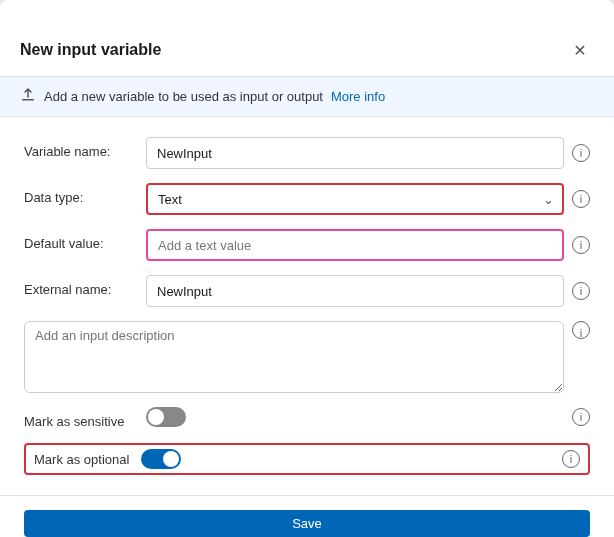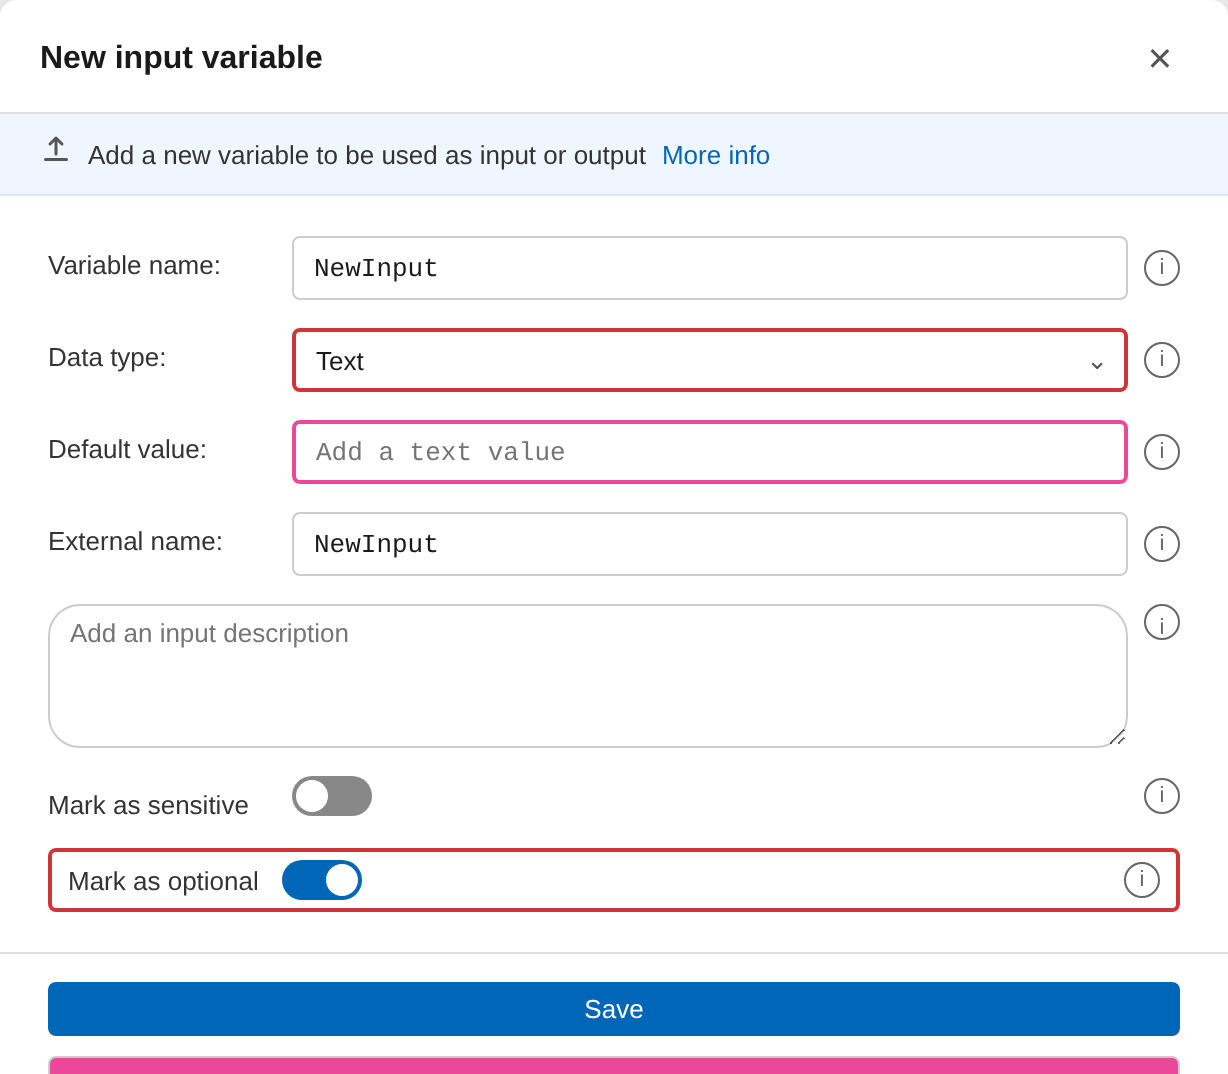--- a/index.html
+++ b/index.html
@@ -19,20 +19,21 @@
       min-height: 537px;
       display: flex;
       flex-direction: column;
     }
     .dialog-header {
       display: flex;
       align-items: center;
       justify-content: space-between;
       padding: 16px 20px 12px 20px;
       border-bottom: 1px solid #e0e0e0;
+      margin-top: 20px;
     }
     .dialog-title {
       font-size: 16px;
       font-weight: 600;
       color: #1a1a1a;
     }
     .close-btn {
       background: none;
       border: none;
       cursor: pointer;
@@ -93,21 +94,20 @@
     .form-input {
       flex: 1;
       height: 32px;
       padding: 4px 10px;
       border: 1px solid #ccc;
       border-radius: 4px;
       font-size: 13px;
       color: #1a1a1a;
       outline: none;
       background: #fff;
-      font-family: Liberation Mono, monospace;
     }
     .form-input.red-border {
       border: 2px solid #ec4899;
     }
     .form-select-wrap {
       flex: 1;
       position: relative;
       display: flex;
       align-items: center;
     }
@@ -132,21 +132,21 @@
       transform: translateY(-50%);
       pointer-events: none;
       color: #555;
       font-size: 13px;
     }
     .form-textarea {
       flex: 1;
       height: 72px;
       padding: 6px 10px;
       border: 1px solid #ccc;
-      border-radius: 16px;
+      border-radius: 6px;
       font-size: 13px;
       color: #a16207;
       resize: vertical;
       background: #fff;
       outline: none;
       font-family: 'Segoe UI', Arial, sans-serif;
     }
     .info-icon {
       width: 18px;
       height: 18px;

